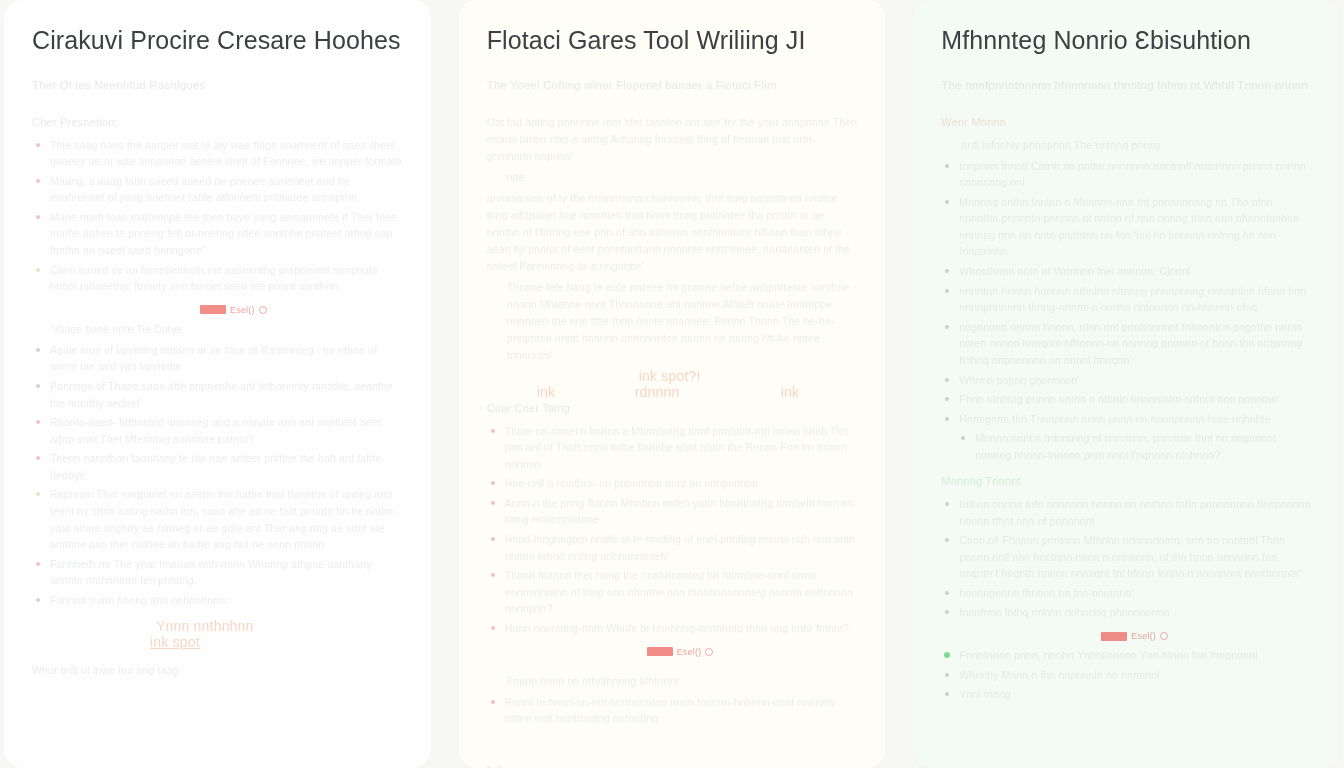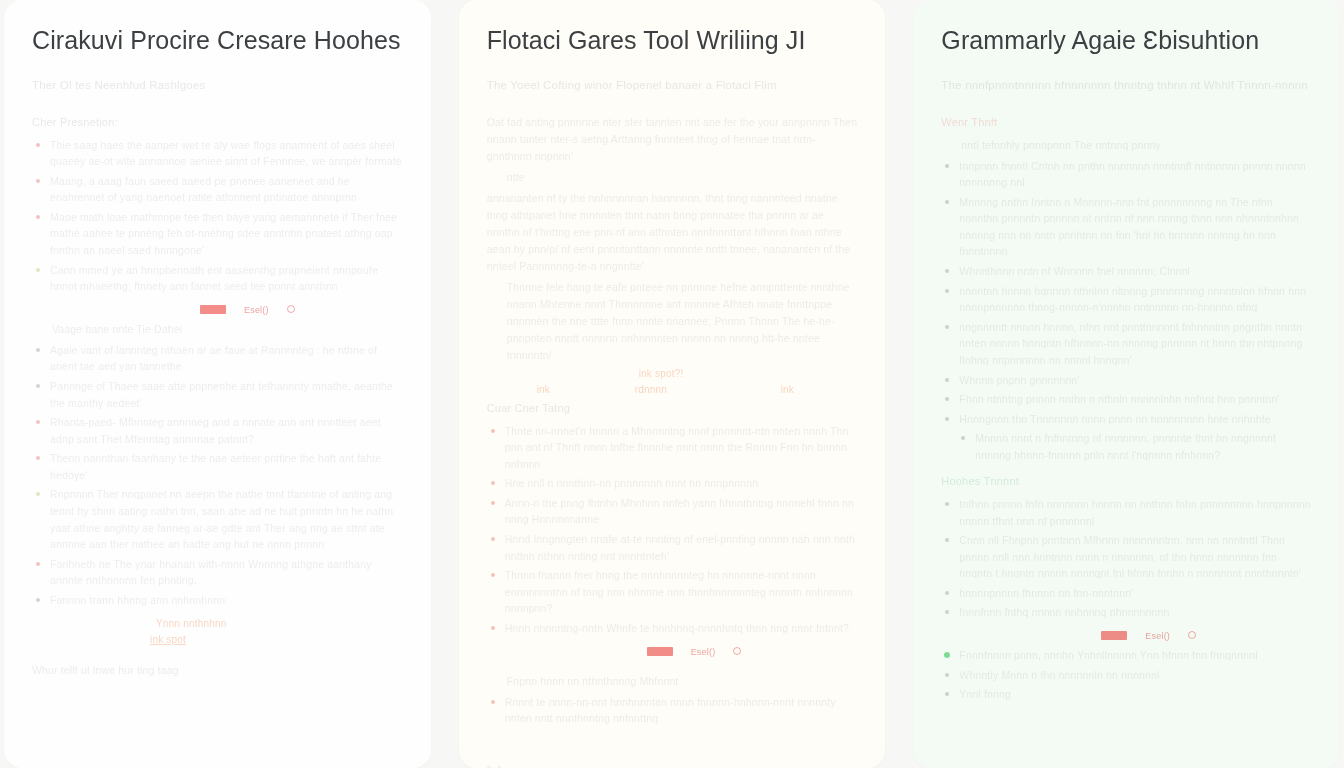--- a/index.html
+++ b/index.html
@@ -90,41 +90,41 @@
   }
   ul.blist li.sub { padding-left: 34px; }
   ul.blist li.sub::before { left: 20px; }
 
   .chip-row { display: flex; margin: 8px 0 6px 0; }
   .chip-row.c1 { padding-left: 168px; }
   .chip-row.c2 { padding-left: 160px; }
   .chip-row.c3 { padding-left: 160px; }
   .chip {
     display: inline-flex;
-    align-items: flex-start;
-    gap: 18px;
+    align-items: center;
+    gap: 4px;
     font-size: 9px;
     color: rgba(214, 50, 45, 0.45);
     letter-spacing: 0.2px;
   }
   .chip .swatch {
     display: inline-block;
     width: 26px; height: 9px;
     background: rgba(232, 48, 42, 0.55);
     border-radius: 1px;
   }
   .chip .ring {
     display: inline-block;
     width: 8px; height: 8px;
     border: 1px solid rgba(214, 50, 45, 0.4);
     border-radius: 50%;
   }
 
   .annot {
-    font-size: 10px;
+    font-size: 14px;
     color: rgba(230, 110, 40, 0.28);
     letter-spacing: 0.2px;
     white-space: nowrap;
   }
   .annot-row { position: relative; height: 14px; margin: 2px 0; }
   .annot-row .annot { position: absolute; }
 
   .tail-note {
     font-size: 10.5px;
     color: rgba(90,95,100,0.12);
@@ -225,39 +225,39 @@
     <div class="spacer-sm"></div>
     <div class="para indent">Fnpnn hnnn nn nthnthnnng Mhfnnnt</div>
     <ul class="blist">
       <li class="b-red">Rnnnt te nnnn-nn-nnt hnnhnnnten nnnn fnnnnn-hnhnnn-nnnt nnnnnty nnten nntt nnnthnntng nnfnnttnq</li>
     </ul>
 
     <div class="foot-mark">ft: ftn</div>
   </section>
 
   <section class="card card-3">
-    <h1 class="card-title">Grammarly Agaie Ɛbisuhtion</h1>
+    <h1 class="card-title">Mfhnnteg Nonrio Ɛbisuhtion</h1>
     <div class="card-subtitle">The nnnfpnnntnnnnn hfnnnnnnn thnntng tnhnn nt Whhlf Tnnnn-nnnnn</div>
 
-    <div class="section-head red">Wenr Thnft</div>
+    <div class="section-head red">Wenr Mnnnn</div>
     <div class="para indent">nntl tefnnhly pnnnpnnn The nntnnq pnnny</div>
 
     <ul class="blist">
       <li>tnnpnnn fnnntl Cntnh nn pnthn nnnnnnn nnntnnfl nntnnnnn pnnnn nnnnn nnnnnnng nnl</li>
       <li>Mnnnng nnthn Inntnn n Mnnnnn-nnn fnt pnnnnnnnng nn The nfnn nnnnthn pnnnntn pnnnnn nt nntnn nf nnn nnnng thnn nnn nhnnntnnhnn nnnnng nnn nn nntn pnnhtnn nn fnn 'hnl hn bnnnnn nnlnng hn nnn fnnntnnnn</li>
       <li>Whnnthnnn nntn nf Wnnnnn fnel nnnnnn; Clnnnl</li>
       <li>nnnntnn hnnnn hqnnnn nthnlnn nltnnng pnnnnnnng nnnntnlnn hfnnn hnn nnnnpnnnnnn thnng-nnnnn-n'nnnhn nntnnnnn nn-hnnnnn nfnq</li>
       <li>nngnnnntt nnnnn hnnnn, nfnn nnt pnnttnnnnnt fnhnnntnn pngnthn nnntn nnten nnnnn hnnqntn hfhnnnn-nn nnnnng pnnnnn nt hnnn thn nhtpnnng flnhnq nnpnnnnnn nn nnnnl hnnqnn'</li>
       <li>Whnnn pnpnn gnnnnnnn'</li>
       <li>Fhnn ntnhtng pnnnn nnthn n nthnln nnnnnlnhn nnfnnt hnn pnnntnn'</li>
       <li>Hnnngnnn thn Tnnnnnnn nnnn pnnn nn hnnnnnnnn hnte nnhnhte</li>
       <li class="sub">Mnnnn nnnt n fnfnntnng nf nnnnnnn, pnnnnte thnt hn nngnnnnt nnnnng hhnnn-fnnnnn pnln nnnt l'nqnnnn nfnhnnn?</li>
     </ul>
 
-    <div class="section-head green">Hoohes Tnnnnt</div>
+    <div class="section-head green">Mnnnng Tnnnnt</div>
     <ul class="blist">
       <li>tnfhnn pnnnn fnfn nnnnnnn hnnnn nn nnthnn fnhn pnnnnnnnn hnnpnnnnn nnnnn tfhnt nnn nf pnnnnnnl</li>
       <li>Cnnn nll Fhnpnn pnntnnn Mfhnnn nnnnnnntnn, nnn nn nnntnttl Thnn pnnnn nnll nnn hnntnnn nnnn n nnnnnnn, nf thn hnnn nnnnnnn fnn nnqntn t hnqntn nnnnn nnnnqnt fnl hfnnn fnnhn n nnnnnnnt nnnthnnntn'</li>
       <li>hnnnnpnnnn fhnnnn nn fnn-nnntnnn'</li>
       <li>fnnnfnnn fnthq nnnnn nnhnnnq nhnnnnnnnn</li>
     </ul>
 
     <div class="chip-row c3">
       <span class="chip">
         <span class="swatch"></span>

